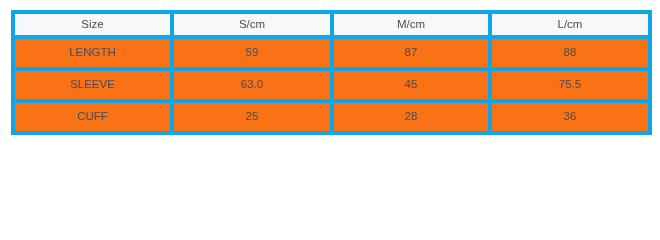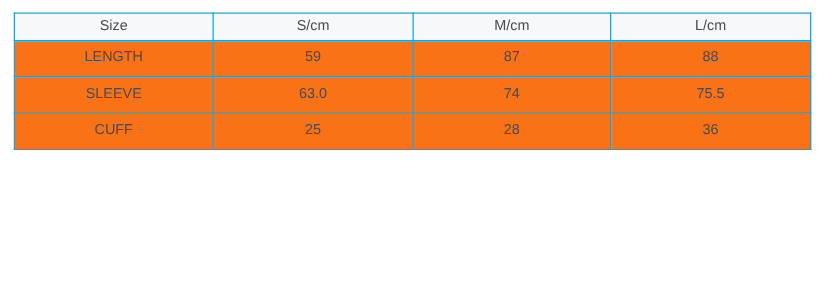--- a/index.html
+++ b/index.html
@@ -31,21 +31,21 @@
     width: 637px;
     background: #ffffff;
   }
   table.size-table col.c-label { width: 159px; }
   table.size-table col.c-s     { width: 160px; }
   table.size-table col.c-m     { width: 158px; }
   table.size-table col.c-l     { width: 160px; }
 
   table.size-table th,
   table.size-table td {
-    border: 1px solid #0ea5e9;
+    border: 4px solid #0ea5e9;
     text-align: center;
     vertical-align: middle;
     color: #4a4a52;
     font-weight: 400;
     font-size: 11.5px;
     line-height: 1.2;
     padding: 0;
     white-space: nowrap;
   }
   table.size-table thead th {
@@ -80,21 +80,21 @@
       <tbody>
         <tr>
           <td>LENGTH</td>
           <td>59</td>
           <td>87</td>
           <td>88</td>
         </tr>
         <tr>
           <td>SLEEVE</td>
           <td>63.0</td>
-          <td>74</td>
+          <td>45</td>
           <td>75.5</td>
         </tr>
         <tr>
           <td>CUFF</td>
           <td>25</td>
           <td>28</td>
           <td>36</td>
         </tr>
       </tbody>
     </table>

